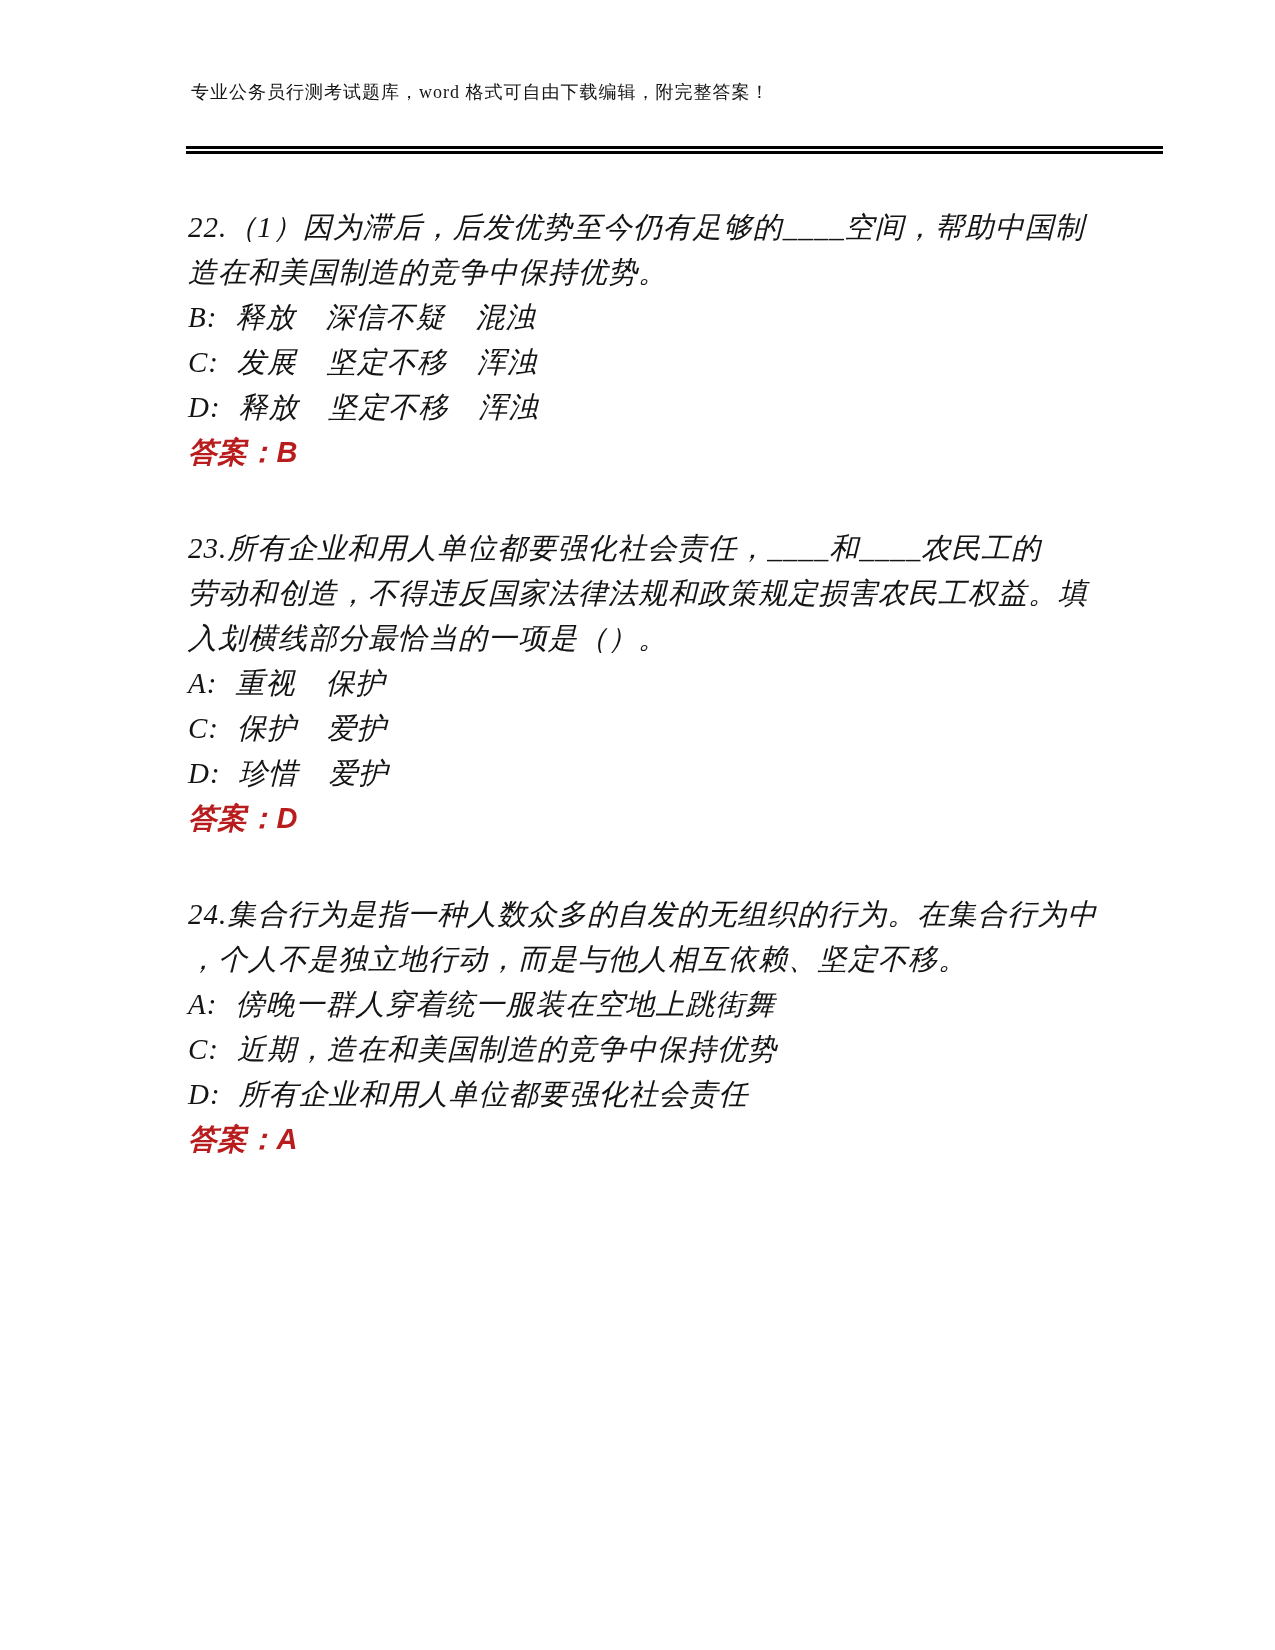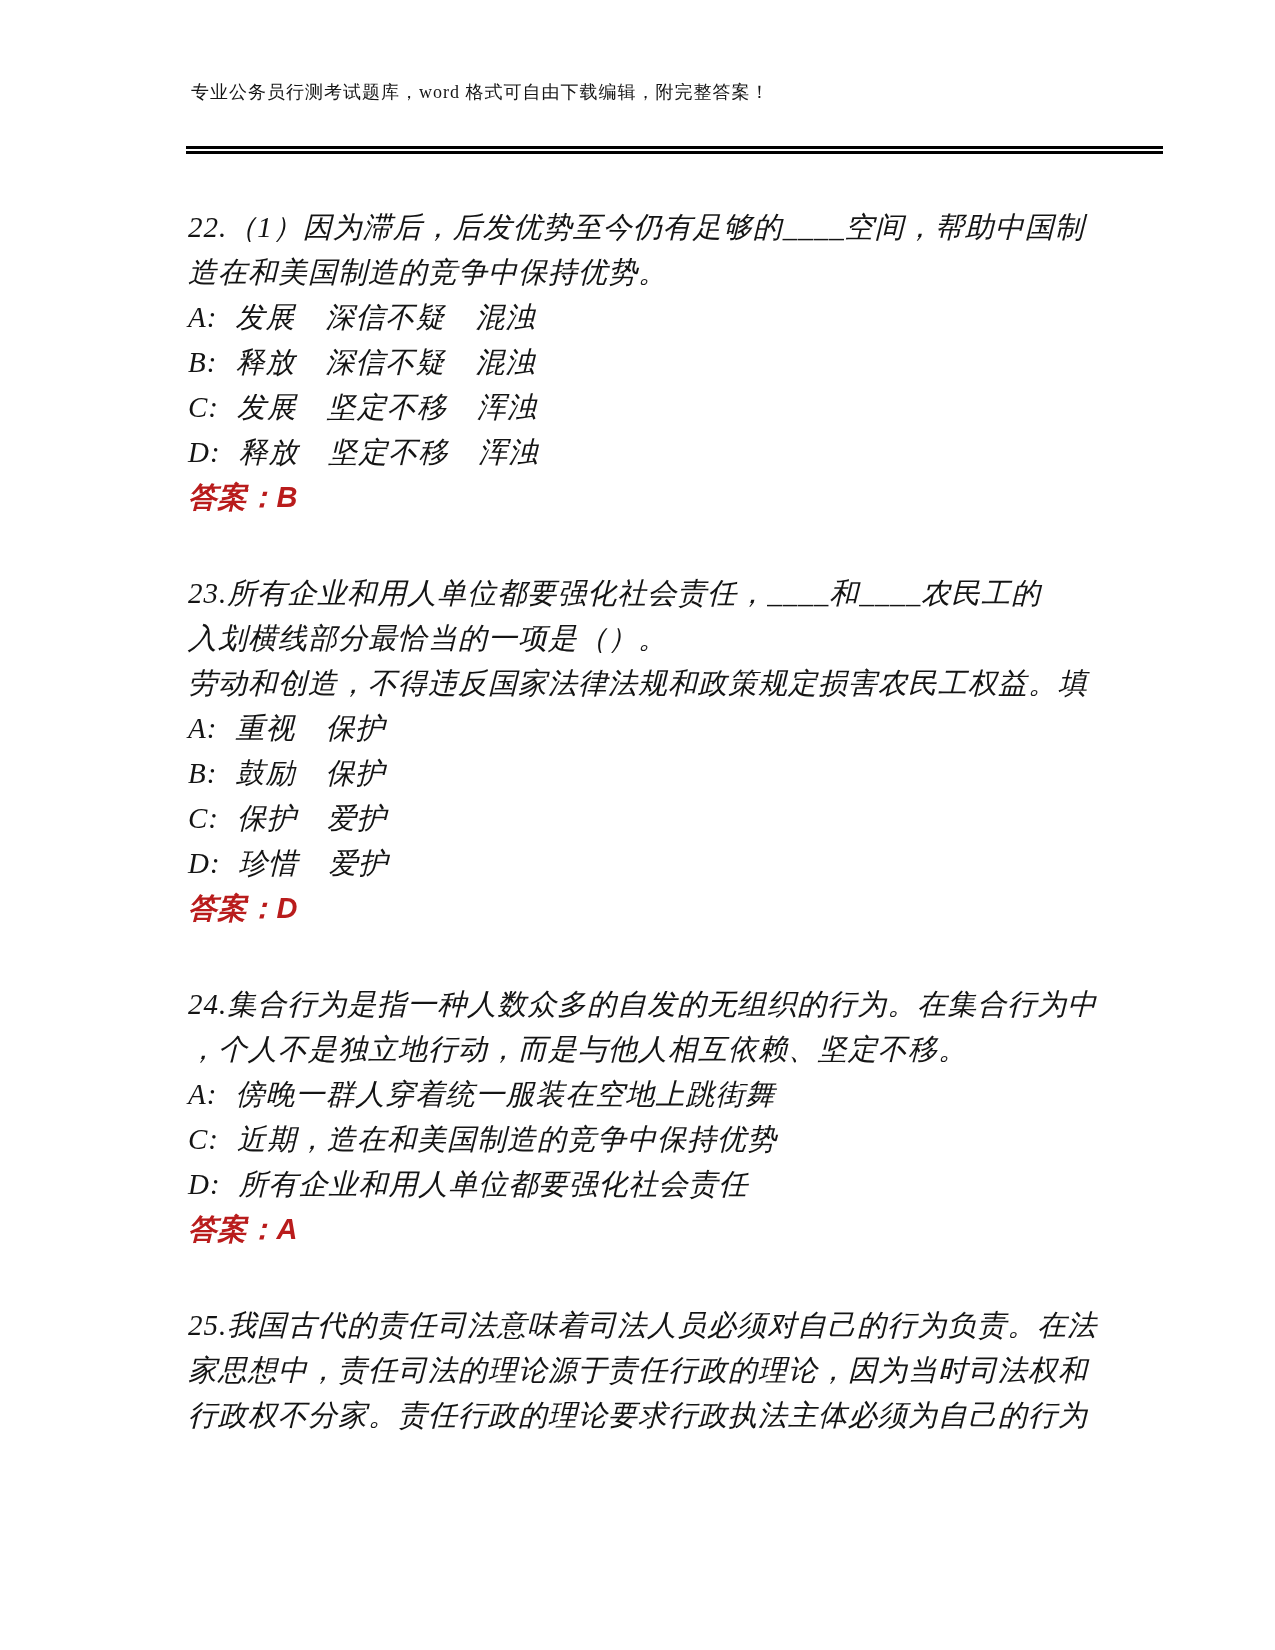--- a/index.html
+++ b/index.html
@@ -53,43 +53,36 @@
 </head>
 <body>
 
 <div class="page">
   <div class="header-note">专业公务员行测考试题库，word 格式可自由下载编辑，附完整答案！</div>
   <div class="header-divider"></div>
   <div class="question-list" id="question-list">
       <div class="question-block">
         <div class="stem-line">22.（1）因为滞后，后发优势至今仍有足够的____空间，帮助中国制</div>
         <div class="stem-line">造在和美国制造的竞争中保持优势。</div>
-        <div class="option-row"><span class="option-label">A:</span><span>发展　深信不疑　混浊</span></div>
         <div class="option-row"><span class="option-label">B:</span><span>释放　深信不疑　混浊</span></div>
         <div class="option-row"><span class="option-label">C:</span><span>发展　坚定不移　浑浊</span></div>
         <div class="option-row"><span class="option-label">D:</span><span>释放　坚定不移　浑浊</span></div>
         <div class="answer-line"><span>答案：</span><span>B</span></div>
       </div>
       <div class="question-block">
         <div class="stem-line">23.所有企业和用人单位都要强化社会责任，____和____农民工的</div>
+        <div class="stem-line">劳动和创造，不得违反国家法律法规和政策规定损害农民工权益。填</div>
         <div class="stem-line">入划横线部分最恰当的一项是（）。</div>
-        <div class="stem-line">劳动和创造，不得违反国家法律法规和政策规定损害农民工权益。填</div>
         <div class="option-row"><span class="option-label">A:</span><span>重视　保护</span></div>
-        <div class="option-row"><span class="option-label">B:</span><span>鼓励　保护</span></div>
         <div class="option-row"><span class="option-label">C:</span><span>保护　爱护</span></div>
         <div class="option-row"><span class="option-label">D:</span><span>珍惜　爱护</span></div>
         <div class="answer-line"><span>答案：</span><span>D</span></div>
       </div>
       <div class="question-block">
         <div class="stem-line">24.集合行为是指一种人数众多的自发的无组织的行为。在集合行为中</div>
         <div class="stem-line">，个人不是独立地行动，而是与他人相互依赖、坚定不移。</div>
         <div class="option-row"><span class="option-label">A:</span><span>傍晚一群人穿着统一服装在空地上跳街舞</span></div>
         <div class="option-row"><span class="option-label">C:</span><span>近期，造在和美国制造的竞争中保持优势</span></div>
         <div class="option-row"><span class="option-label">D:</span><span>所有企业和用人单位都要强化社会责任</span></div>
         <div class="answer-line"><span>答案：</span><span>A</span></div>
       </div>
-      <div class="question-block">
-        <div class="stem-line">25.我国古代的责任司法意味着司法人员必须对自己的行为负责。在法</div>
-        <div class="stem-line">家思想中，责任司法的理论源于责任行政的理论，因为当时司法权和</div>
-        <div class="stem-line">行政权不分家。责任行政的理论要求行政执法主体必须为自己的行为</div>
-      </div>
     </div>
 </div>
 
 </body></html>

